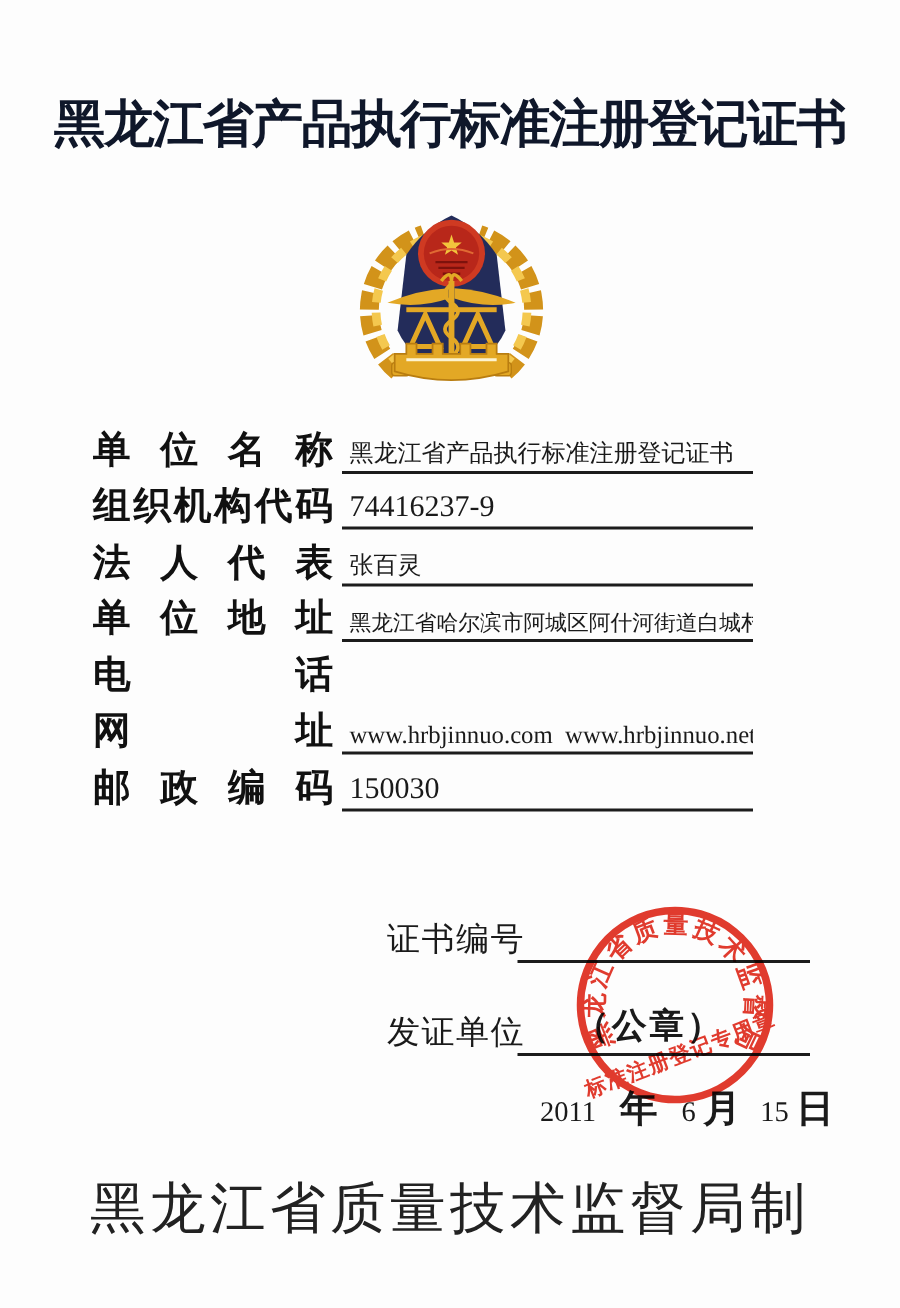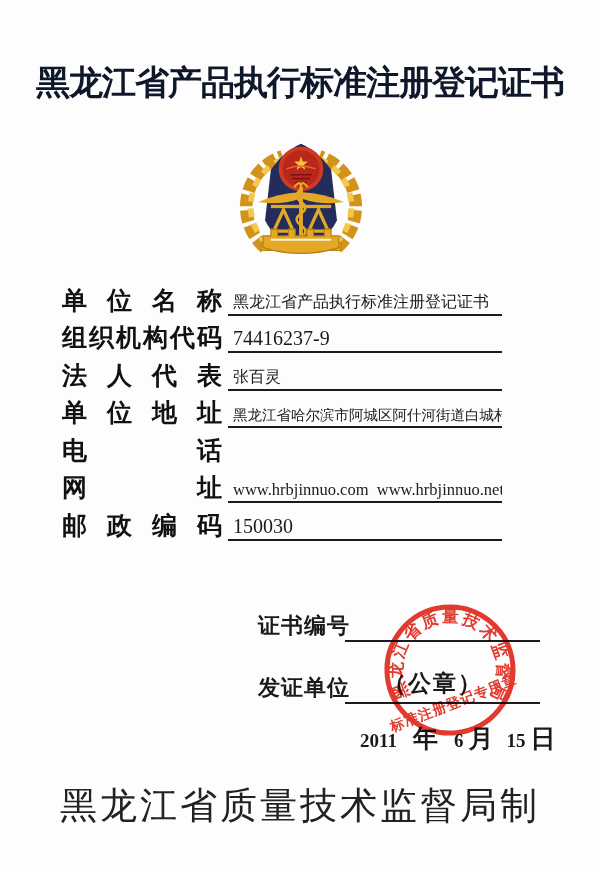--- a/index.html
+++ b/index.html
@@ -32,21 +32,21 @@
     padding:0 0 1px 5px; white-space:pre; overflow:hidden;
   }
   .v-cjk   { font-size:16px; letter-spacing:0px; }
   .v-cjk-long { font-size:14.5px; }
   .v-num   { font-size:20px; font-family:"Liberation Serif", serif; }
   .v-url   { font-size:16.5px; }
 
   
   .cert-row { position:absolute; left:258px; display:flex; align-items:flex-end; }
   .cert-row .c-label {
-    width:87px; font-size:22px; font-weight:bold; letter-spacing:1px;
+    width:87px; font-size:22px; font-weight:normal; letter-spacing:1px;
     padding-bottom:5px; line-height:1; white-space:nowrap;
   }
   .cert-row .c-line {
     width:195px; border-bottom:2px solid #1c1c1c; height:100%;
     display:flex; align-items:flex-end;
   }
   .row-certno { top:604px; height:38px; }
   .row-issuer { top:666px; height:38px;text-align:center; }
   .issuer-stamp-note {
     font-size:23px; font-weight:bold; letter-spacing:2px;
@@ -57,21 +57,21 @@
   .seal {
     position:absolute; left:375px; top:595px; width:150px; height:150px;
     mix-blend-mode:multiply; opacity:0.92; z-index:3;
   }
 
   
   .date-row {
     position:absolute; left:360px; top:722px; display:flex; align-items:baseline;
     z-index:1;
   }
-  .d-num { font-size:19px;font-weight:bold; }
+  .d-num { font-size:19px; }
   .d-cjk { font-size:25px; font-weight:bold; }
   .sp18 { display:inline-block; width:16px; }
   .sp14 { display:inline-block; width:13px; }
   .sp6  { display:inline-block; width:5px; }
 
   
   .cert-footer {
     position:absolute; top:781px; left:0; width:100%; text-align:center;
     font-size:37px; letter-spacing:3px; color:#222;
   }

